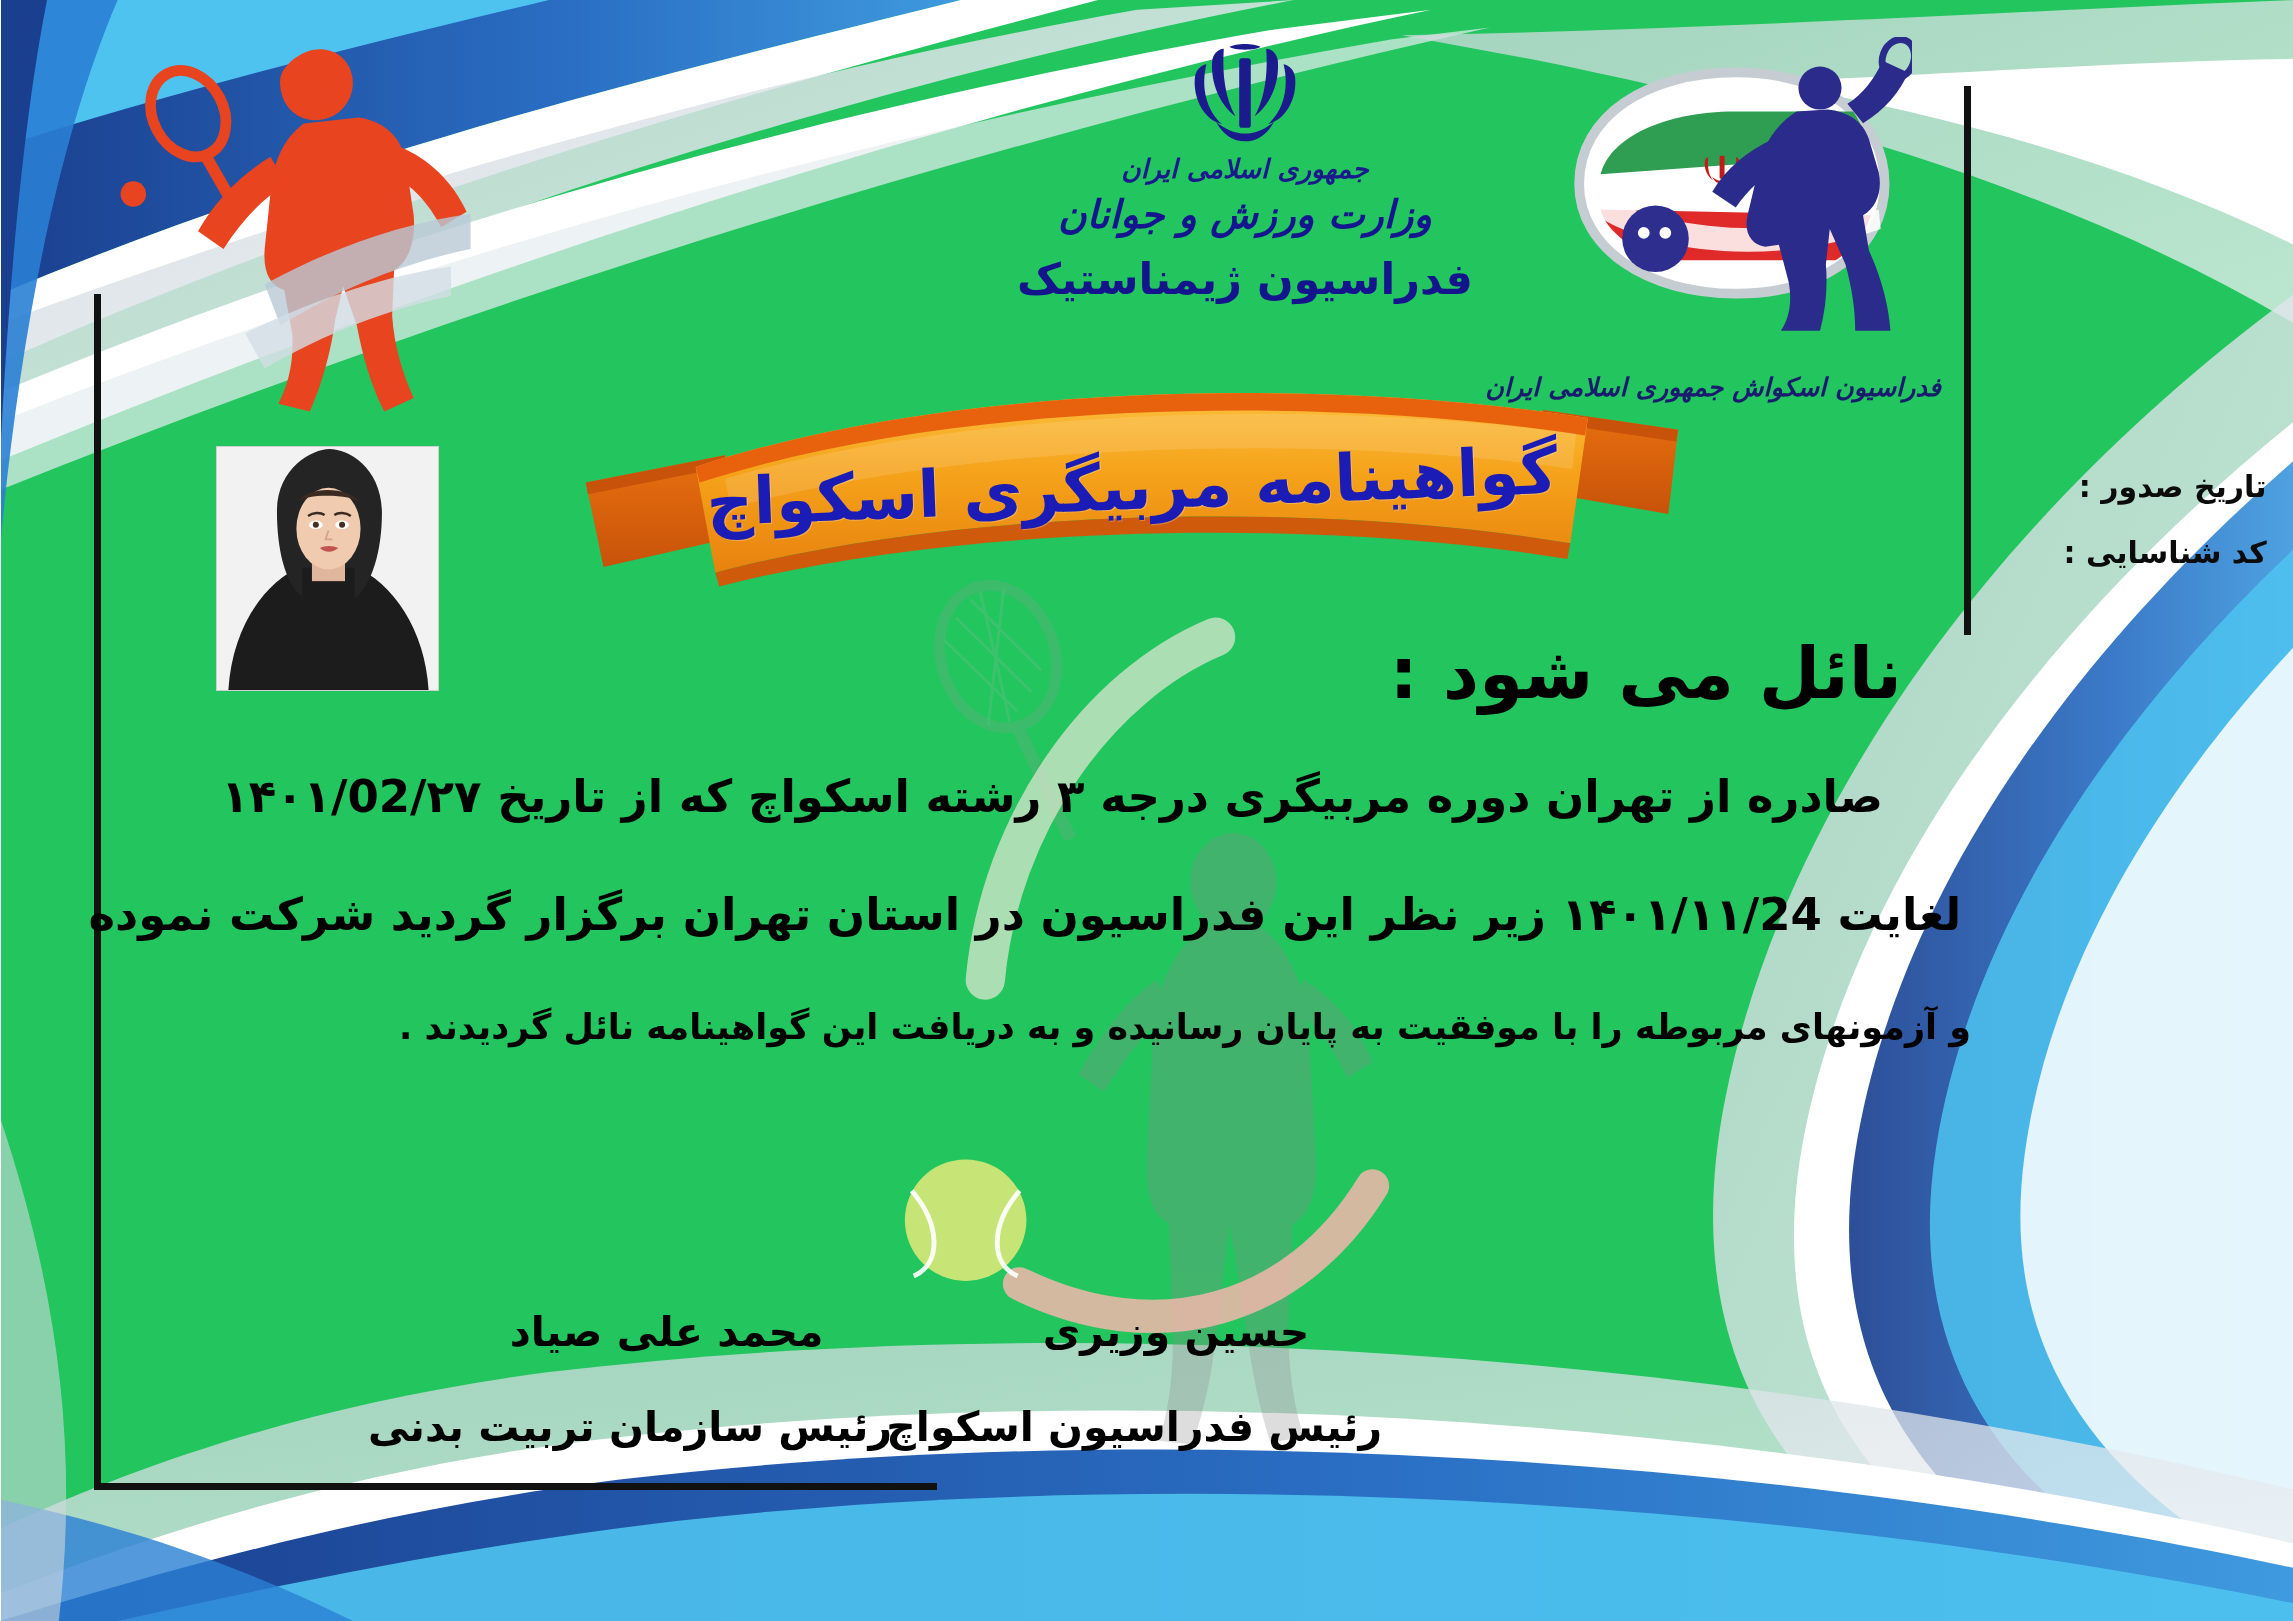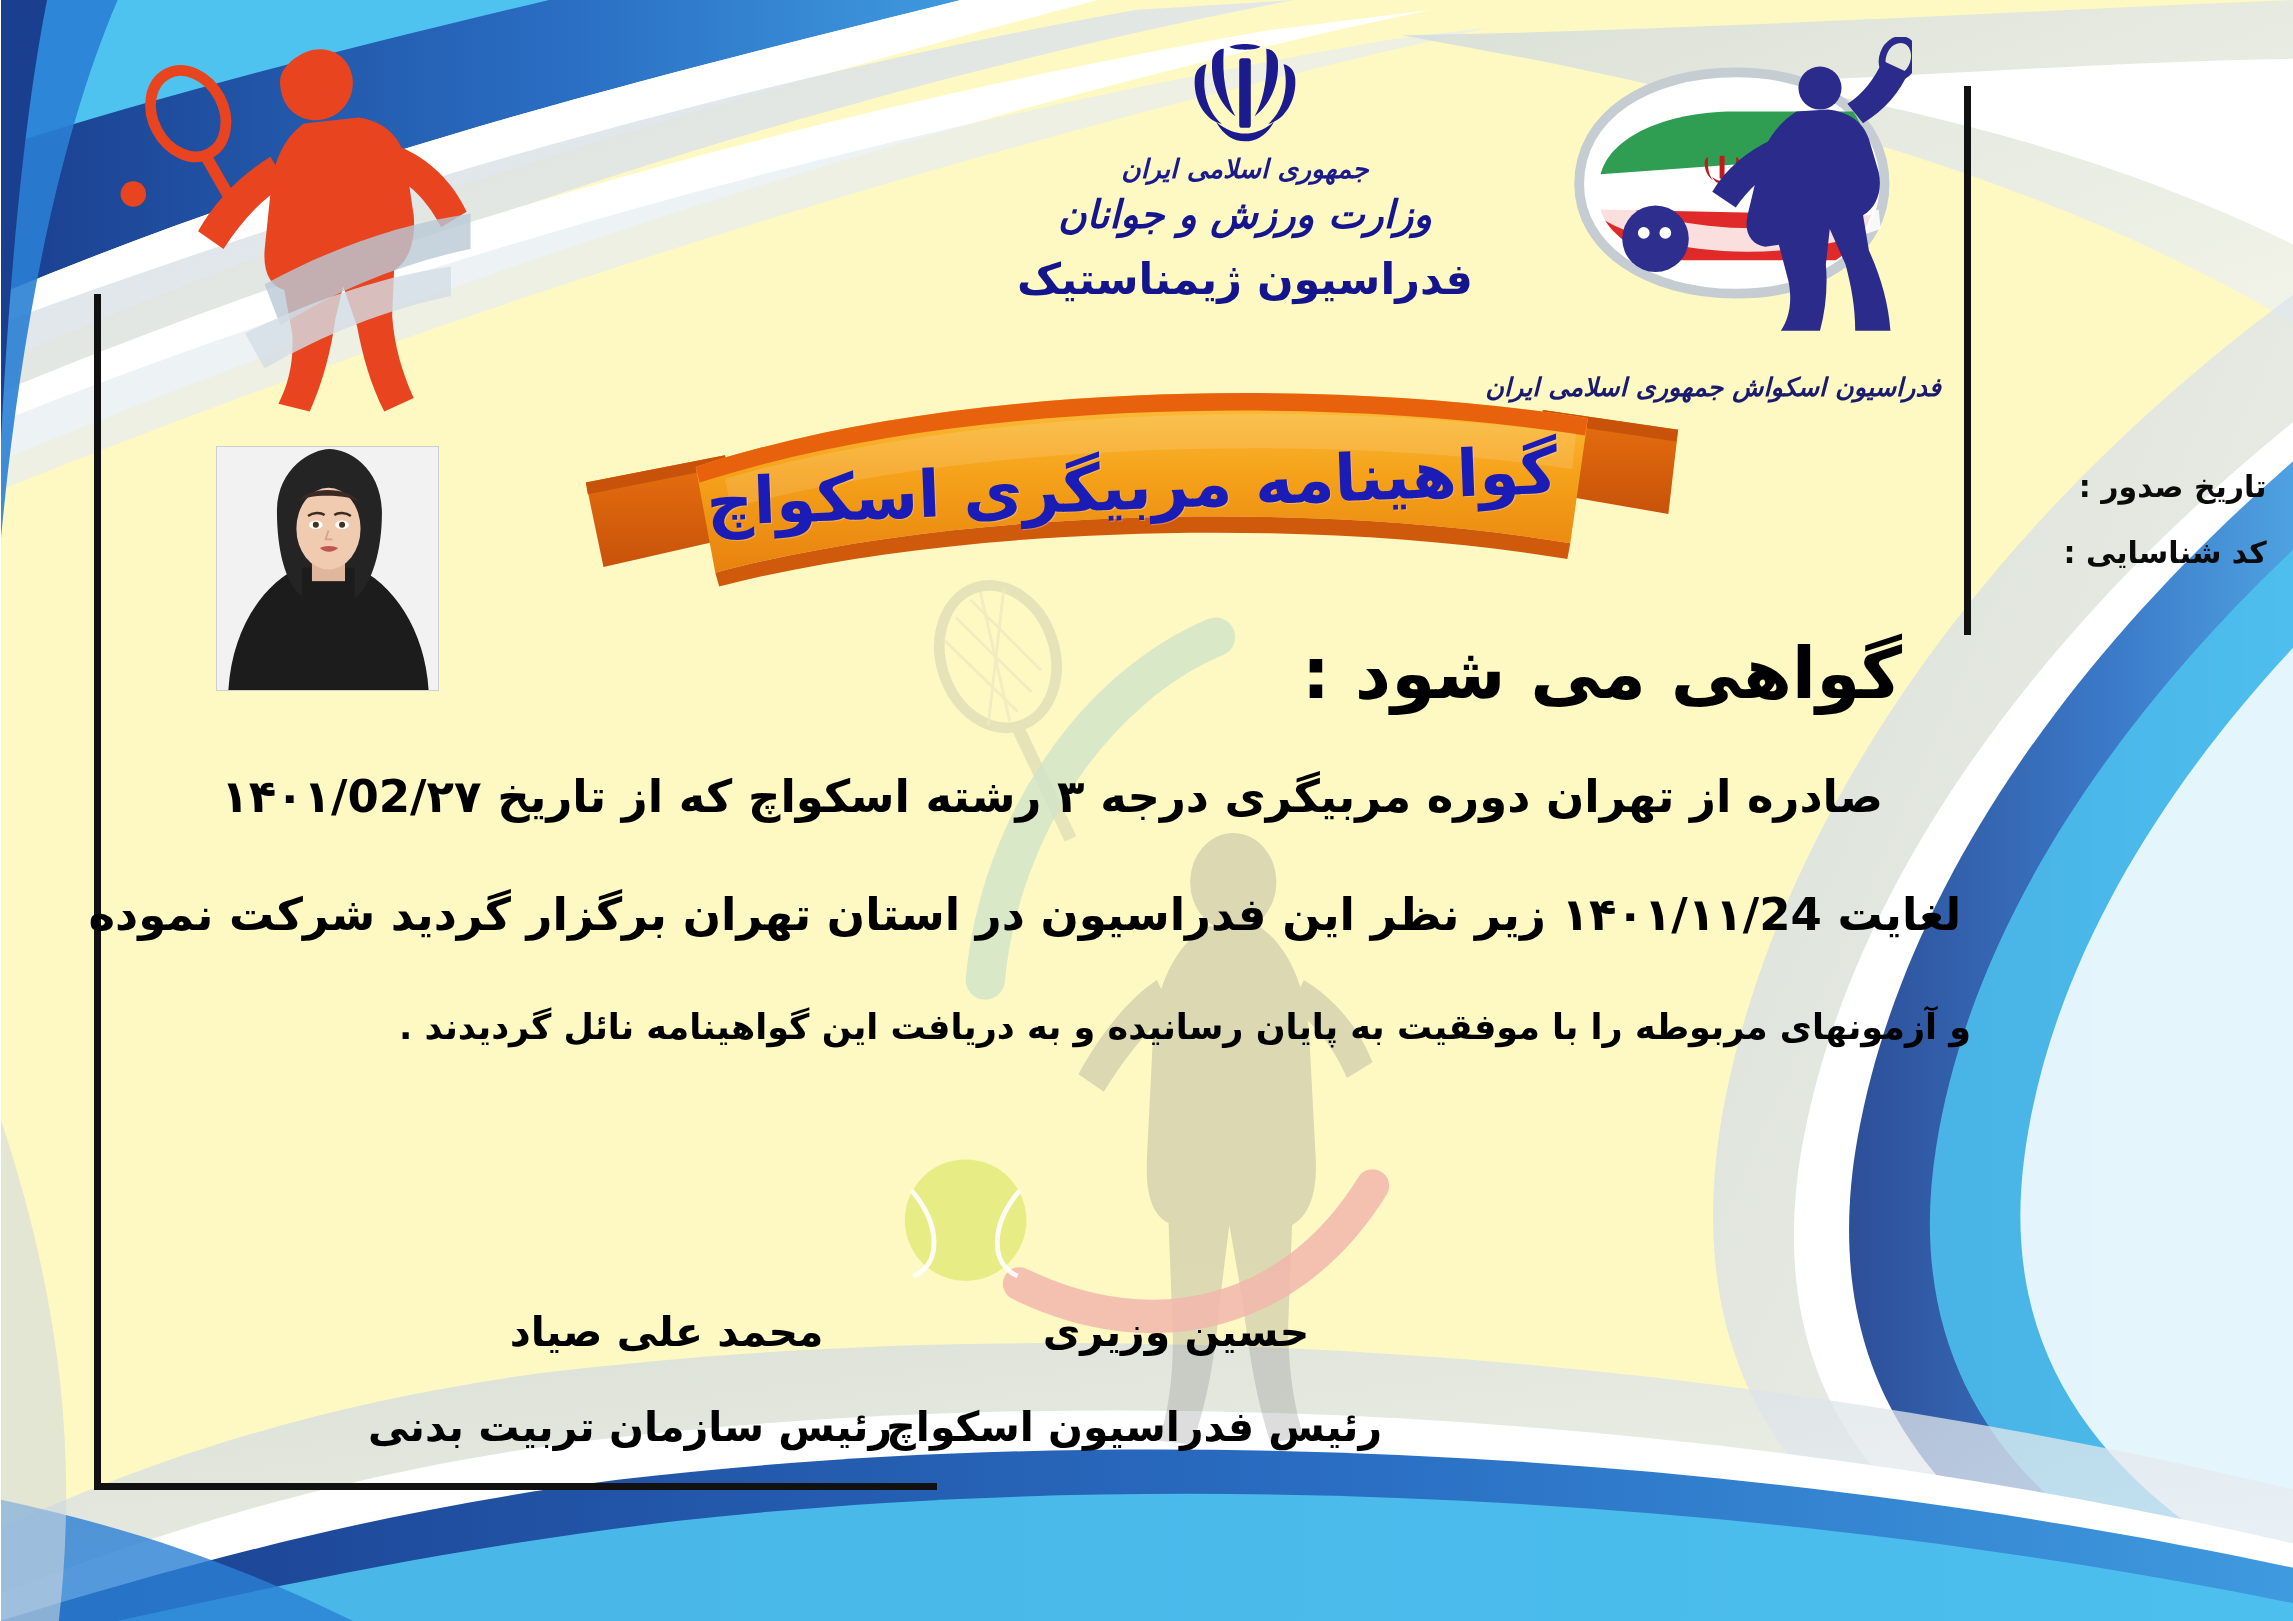--- a/index.html
+++ b/index.html
@@ -7,21 +7,21 @@
     width: 2294px; height: 1621px;
     overflow: hidden;
     background: #ffffff;
     font-family: "DejaVu Sans", sans-serif;
   }
 
   #certificate {
     position: relative;
     width: 2294px;
     height: 1621px;
-    background: #fef9c3;
+    background: #22c55e;
     overflow: hidden;
   }
 
   
   .bg-svg {
     position: absolute;
     inset: 0;
     width: 2294px;
     height: 1621px;
     pointer-events: none;
@@ -414,21 +414,21 @@
       <circle cx="129" cy="80" r="3.1" fill="#43301f"></circle>
 
       <path d="M94,71 C99,67 107,67 111,70" stroke="#3a2a22" stroke-width="2.4" fill="none"></path>
       <path d="M121,70 C125,67 133,67 138,71" stroke="#3a2a22" stroke-width="2.4" fill="none"></path>
 
       <path d="M115,86 L112,95 L119,95" stroke="#d2a386" stroke-width="1.8" fill="none"></path>
       <path d="M106,104 C111,101 120,101 125,104 C120,109 111,109 106,104 Z" fill="#c0554f"></path>
     </svg>
   </div>
 
-  <div class="certify-head">گواهی می شود :</div>
+  <div class="certify-head">نائل می شود :</div>
 
   <div class="body-lines">
     <div class="body-line l2">صادره از تهران        دوره مربیگری درجه  ۳    رشته اسکواچ  که از تاریخ  ۱۴۰۱/02/۲۷</div>
     <div class="body-line l3">لغایت    ۱۴۰۱/۱۱/24   زیر نظر این فدراسیون  در استان تهران   برگزار گردید شرکت نموده</div>
     <div class="body-line l4">و آزمونهای مربوطه را با موفقیت به پایان رسانیده و به دریافت این  گواهینامه نائل گردیدند .</div>
   </div>
 
   <div class="sign-block sign-right">
     <div class="sign-name">حسین وزیری</div>
     <div class="sign-title">رئیس فدراسیون اسکواچ</div>

